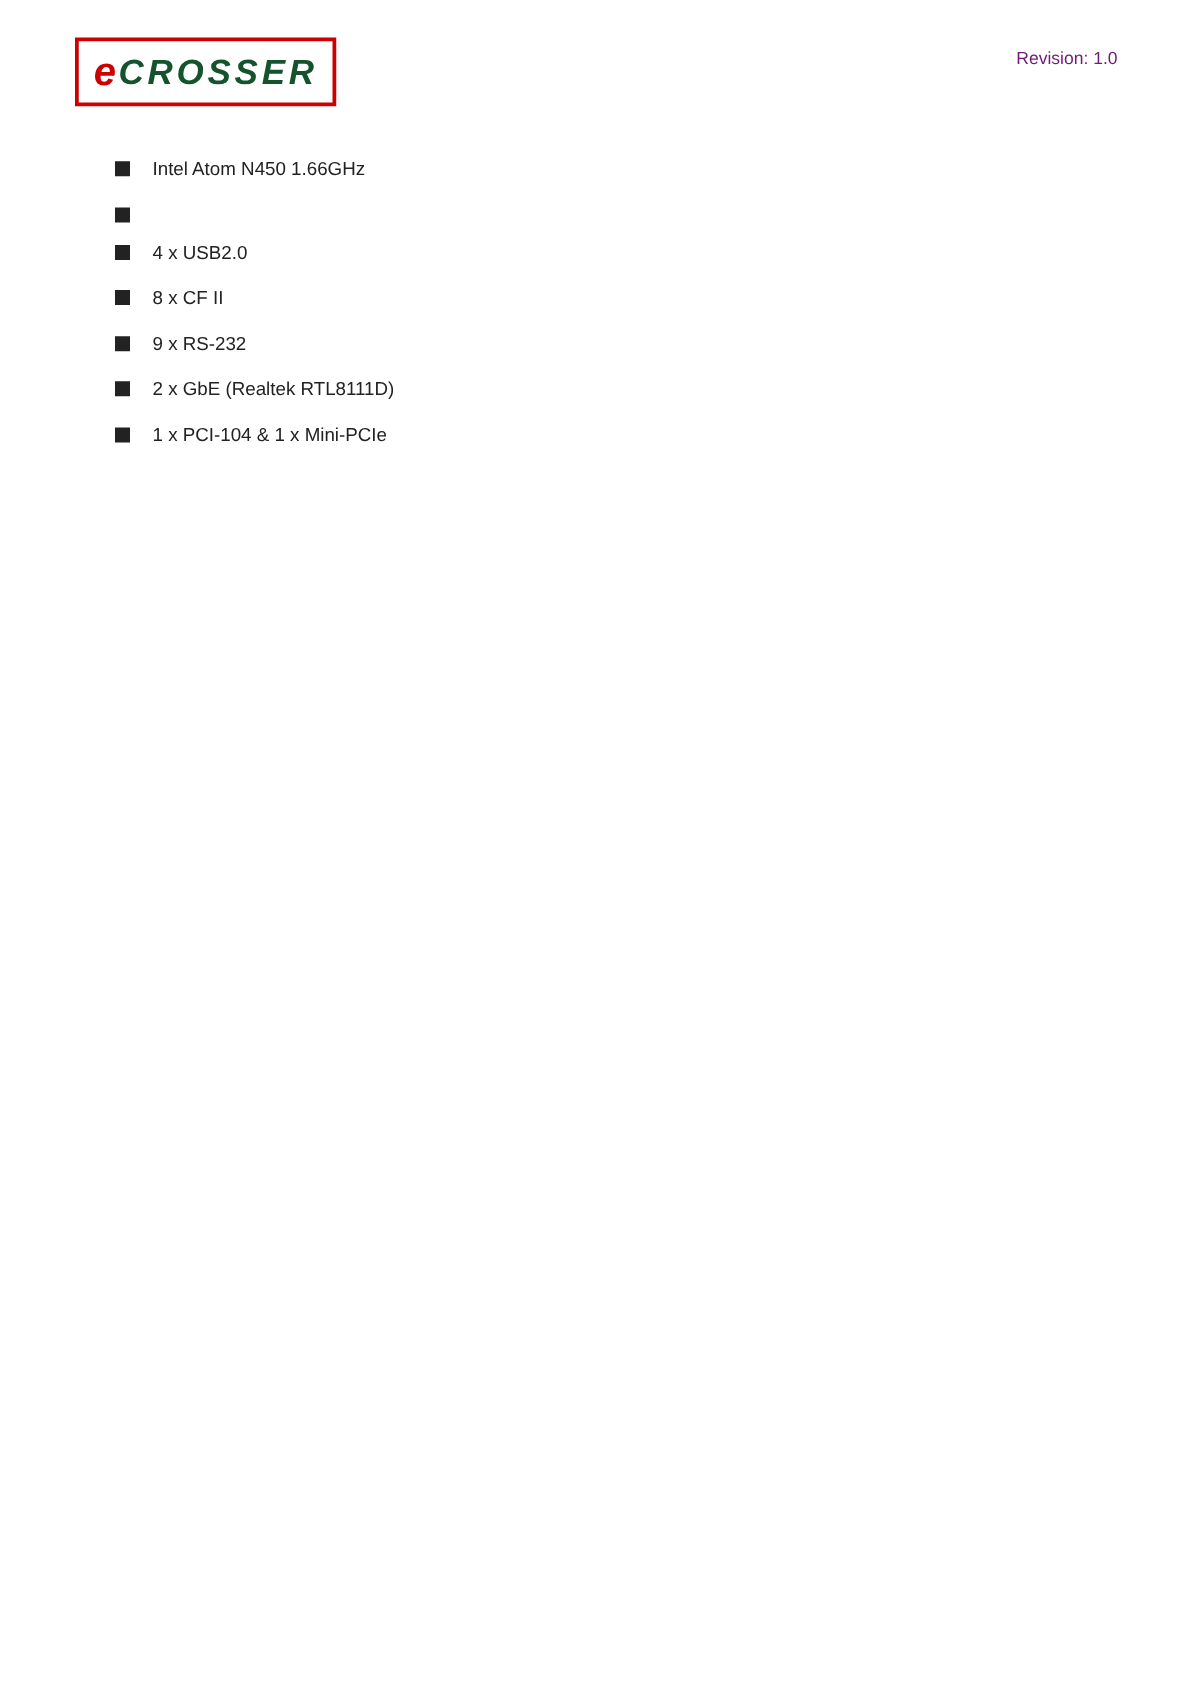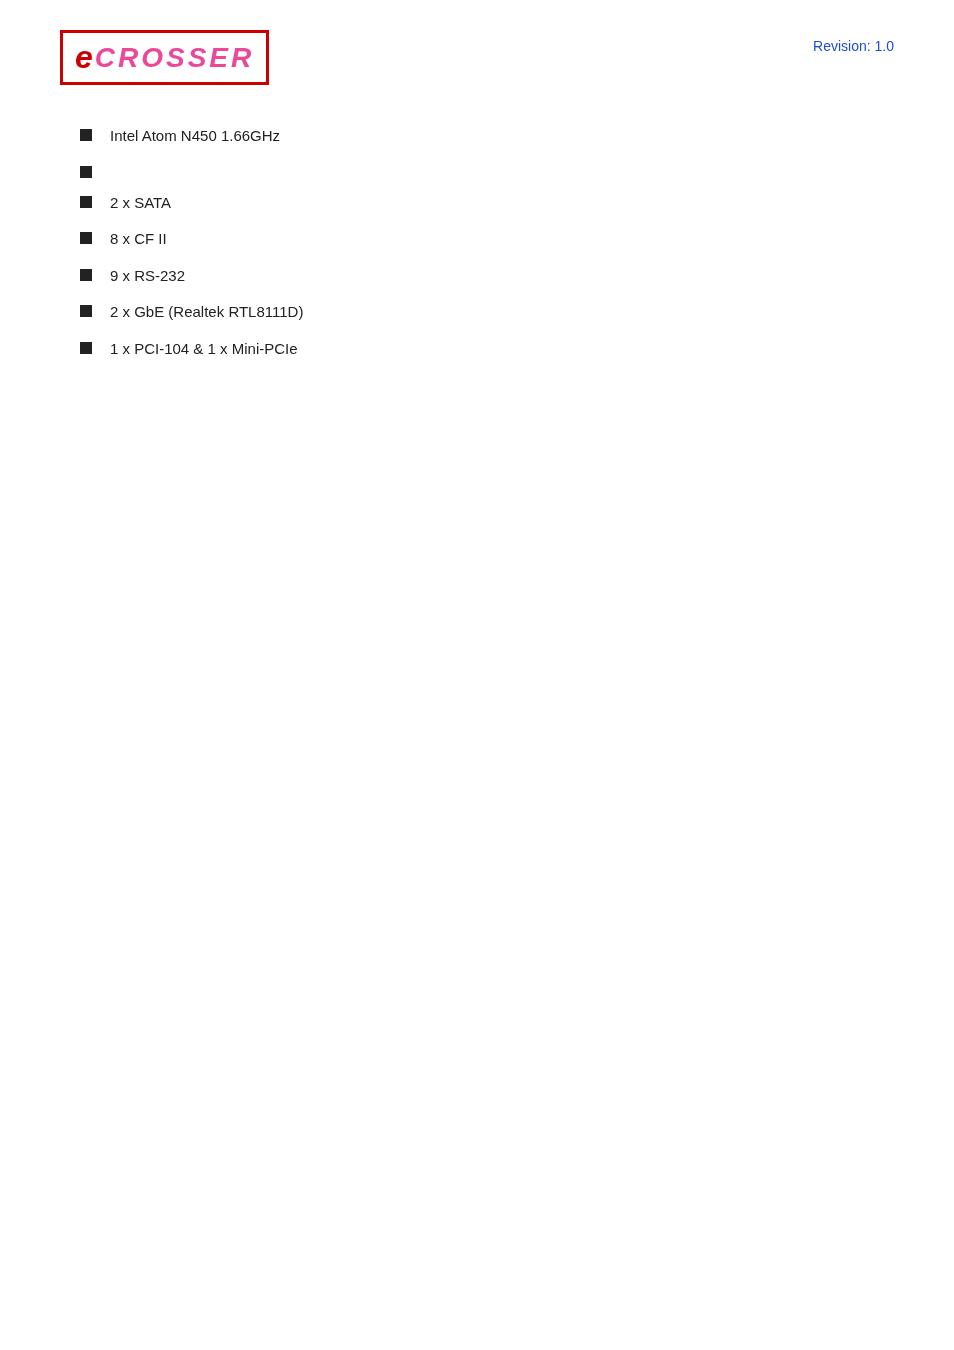--- a/index.html
+++ b/index.html
@@ -47,39 +47,39 @@
       font-size: 32px;
       font-weight: bold;
       color: #cc0000;
       font-style: italic;
       margin-right: 2px;
     }
 
     .logo-text {
       font-size: 28px;
       font-weight: bold;
-      color: #ec4899;
+      color: #14532d;
       letter-spacing: 3px;
       font-style: italic;
     }
 
     .revision {
       font-size: 14px;
-      color: #1d4ed8;
+      color: #701a75;
       padding-top: 8px;
     }
 
     .content {
       padding-left: 20px;
     }
 
     .bullet-list {
       list-style: none;
       padding: 0;
-      margin: 0;
+      margin: 12px;
     }
 
     .bullet-list li {
       display: flex;
       align-items: flex-start;
       margin-bottom: 14px;
       line-height: 1.5;
     }
 
     .bullet-square {
@@ -115,21 +115,21 @@
     <ul class="bullet-list" id="bullet-list">
     <li>
           <span class="bullet-square"></span>
           <span class="bullet-text">Intel Atom N450 1.66GHz</span>
         </li>
         <li>
           <span class="bullet-square"></span>
         </li>
         <li>
           <span class="bullet-square"></span>
-          <span class="bullet-text">2 x SATA</span>
+          <span class="bullet-text">4 x USB2.0</span>
         </li>
         <li>
           <span class="bullet-square"></span>
           <span class="bullet-text">8 x CF II</span>
         </li>
         <li>
           <span class="bullet-square"></span>
           <span class="bullet-text">9 x RS-232</span>
         </li>
         <li>

